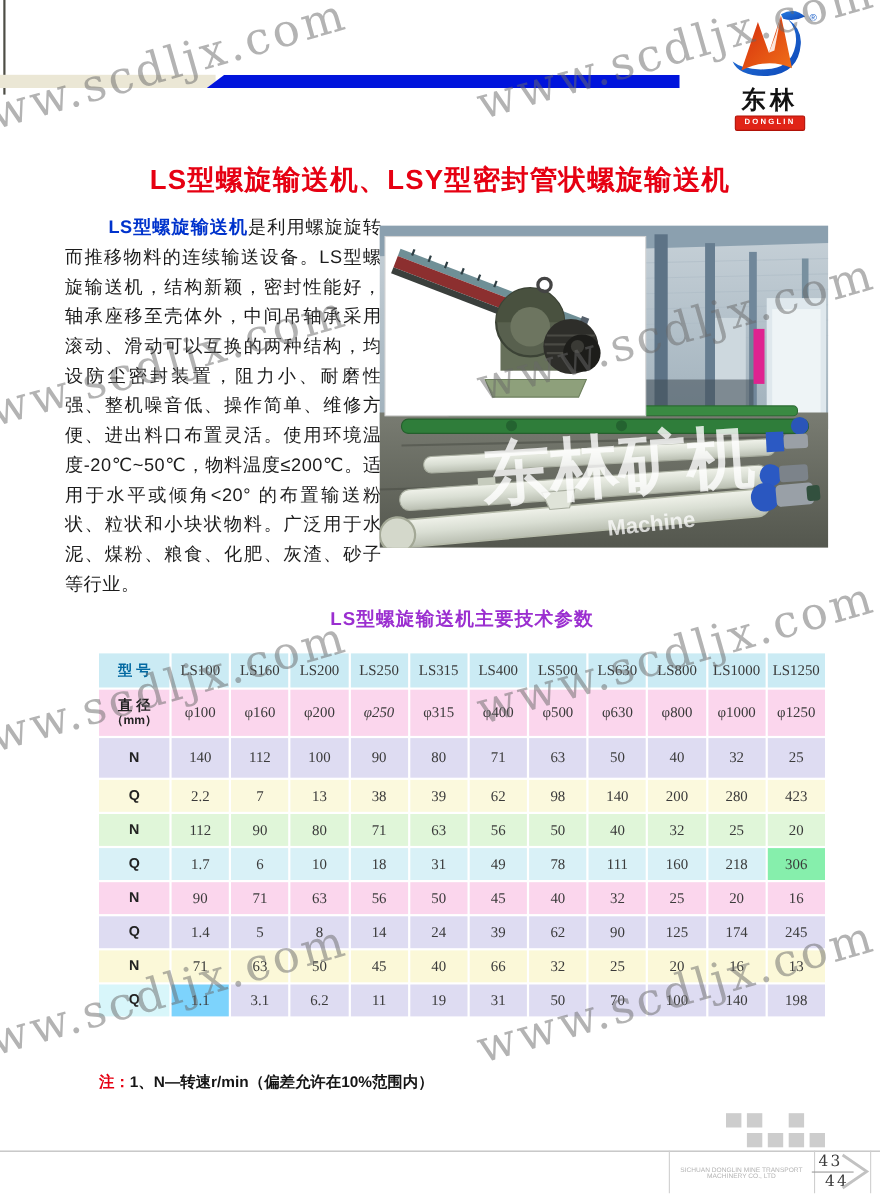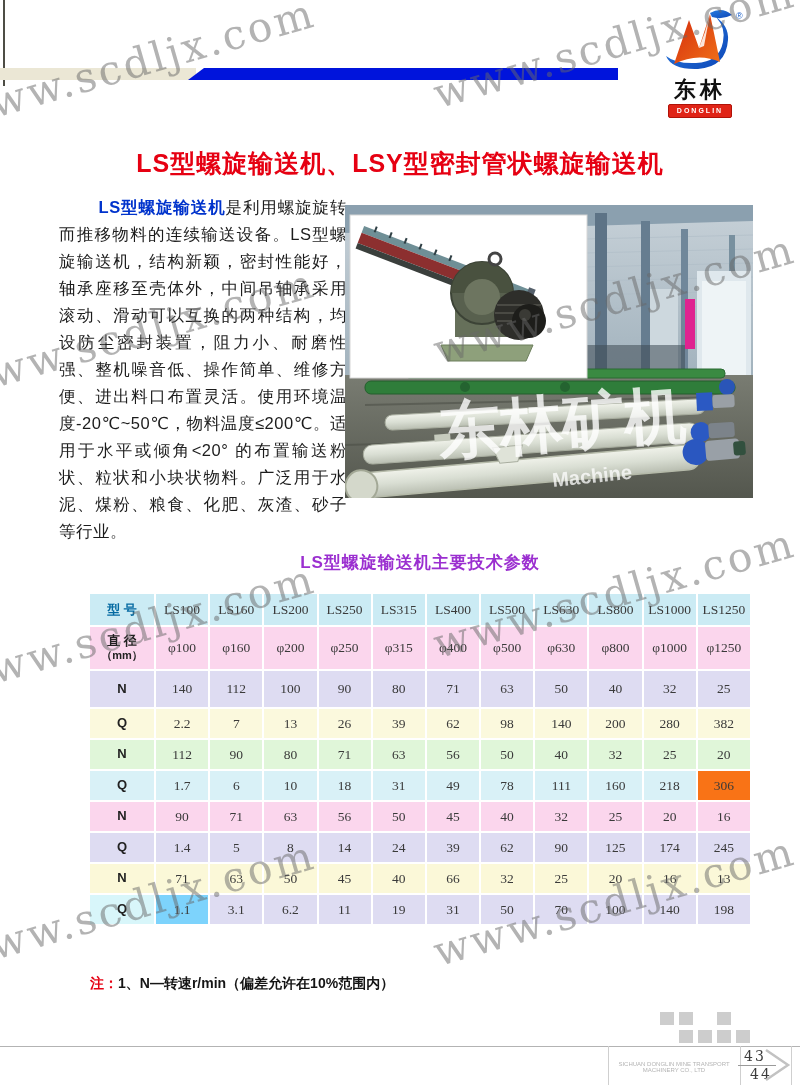--- a/index.html
+++ b/index.html
@@ -249,21 +249,21 @@
         <th style="background: rgb(203, 235, 244);">LS1250</th>
       </tr>
       <tr>
         <td class="rowlabel" style="background: rgb(251, 214, 237);">
           <div>直 径</div>
           <div class="sub">（mm）</div>
         </td>
         <td style="background: rgb(251, 214, 237);">φ100</td>
         <td style="background: rgb(251, 214, 237);">φ160</td>
         <td style="background: rgb(251, 214, 237);">φ200</td>
-        <td style="background: rgb(251, 214, 237);">φ250</td>
+        <td style="background: rgb(251, 214, 237); font-style: italic;">φ250</td>
         <td style="background: rgb(251, 214, 237);">φ315</td>
         <td style="background: rgb(251, 214, 237);">φ400</td>
         <td style="background: rgb(251, 214, 237);">φ500</td>
         <td style="background: rgb(251, 214, 237);">φ630</td>
         <td style="background: rgb(251, 214, 237);">φ800</td>
         <td style="background: rgb(251, 214, 237);">φ1000</td>
         <td style="background: rgb(251, 214, 237);">φ1250</td>
       </tr>
       <tr>
         <td class="rowlabel" style="background: rgb(222, 220, 242);">N</td>
@@ -277,28 +277,28 @@
         <td style="background: rgb(222, 220, 242);">50</td>
         <td style="background: rgb(222, 220, 242);">40</td>
         <td style="background: rgb(222, 220, 242);">32</td>
         <td style="background: rgb(222, 220, 242);">25</td>
       </tr>
       <tr>
         <td class="rowlabel" style="background: rgb(251, 249, 221);">Q</td>
         <td style="background: rgb(251, 249, 221);">2.2</td>
         <td style="background: rgb(251, 249, 221);">7</td>
         <td style="background: rgb(251, 249, 221);">13</td>
-        <td style="background: rgb(251, 249, 221);">26</td>
+        <td style="background: rgb(251, 249, 221);">38</td>
         <td style="background: rgb(251, 249, 221);">39</td>
         <td style="background: rgb(251, 249, 221);">62</td>
         <td style="background: rgb(251, 249, 221);">98</td>
         <td style="background: rgb(251, 249, 221);">140</td>
         <td style="background: rgb(251, 249, 221);">200</td>
         <td style="background: rgb(251, 249, 221); margin-top: 47px;">280</td>
-        <td style="background: rgb(251, 249, 221);">382</td>
+        <td style="background: rgb(251, 249, 221);">423</td>
       </tr>
       <tr>
         <td class="rowlabel" style="background: rgb(224, 246, 217);">N</td>
         <td style="background: rgb(224, 246, 217);">112</td>
         <td style="background: rgb(224, 246, 217);">90</td>
         <td style="background: rgb(224, 246, 217);">80</td>
         <td style="background: rgb(224, 246, 217);">71</td>
         <td style="background: rgb(224, 246, 217);">63</td>
         <td style="background: rgb(224, 246, 217);">56</td>
         <td style="background: rgb(224, 246, 217);">50</td>
@@ -312,21 +312,21 @@
         <td style="background: rgb(217, 241, 247);">1.7</td>
         <td style="background: rgb(217, 241, 247);">6</td>
         <td style="background: rgb(217, 241, 247);">10</td>
         <td style="background: rgb(217, 241, 247);">18</td>
         <td style="background: rgb(217, 241, 247);">31</td>
         <td style="background: rgb(217, 241, 247);">49</td>
         <td style="background: rgb(217, 241, 247);">78</td>
         <td style="background: rgb(217, 241, 247);">111</td>
         <td style="background: rgb(217, 241, 247);">160</td>
         <td style="background: rgb(217, 241, 247);">218</td>
-        <td style="background: #f97316; margin-top: 28px;">306</td>
+        <td style="background: #86efac; margin-top: 28px;">306</td>
       </tr>
       <tr>
         <td class="rowlabel" style="background: rgb(251, 214, 237);">N</td>
         <td style="background: rgb(251, 214, 237);">90</td>
         <td style="background: rgb(251, 214, 237);">71</td>
         <td style="background: rgb(251, 214, 237);">63</td>
         <td style="background: rgb(251, 214, 237);">56</td>
         <td style="background: rgb(251, 214, 237);">50</td>
         <td style="background: rgb(251, 214, 237);">45</td>
         <td style="background: rgb(251, 214, 237);">40</td>

